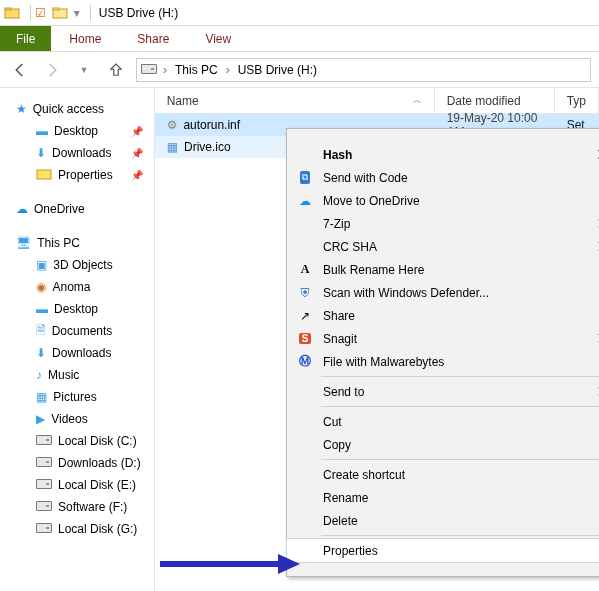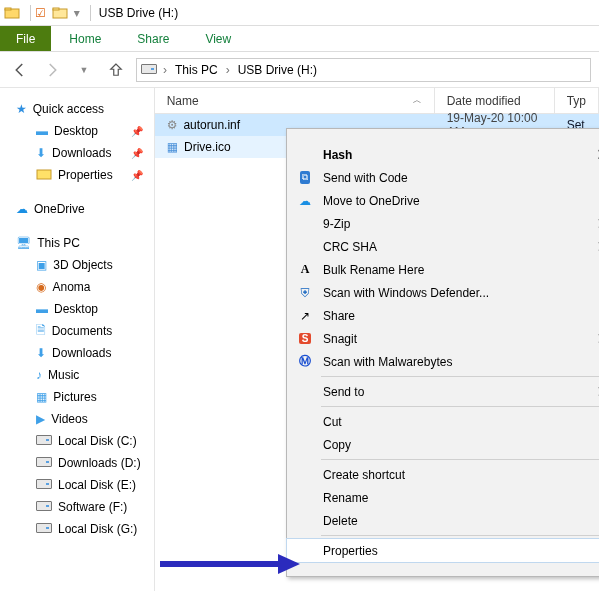--- a/index.html
+++ b/index.html
@@ -7,21 +7,21 @@
   
   
   .titlebar { height: 26px; display: flex; align-items: center; padding: 0 4px; background: #fff; border-bottom: 1px solid #ddd; }
   .titlebar .tb-item { display: inline-flex; align-items: center; margin-right: 6px; }
   .titlebar .sep { width: 1px; height: 16px; background: #ccc; margin: 0 4px; }
   .titlebar .title-text { margin-left: 4px; }
   
   
   .ribbon { height: 26px; display: flex; align-items: stretch; border-bottom: 1px solid #ddd; }
   .ribbon .file-tab { background: #4d7c0f; color: #fff; padding: 4px 16px; display: flex; align-items: center; }
-  .ribbon .tab { padding: 4px 18px; display: flex; align-items: center; color: #15803d; }
+  .ribbon .tab { padding: 4px 18px; display: flex; align-items: center; color: #7f1d1d; }
   
   
   .addrbar { height: 36px; display: flex; align-items: center; padding: 4px 8px; gap: 8px; border-bottom: 1px solid #e5e5e5; }
   .nav-btn { width: 24px; height: 24px; display: inline-flex; align-items: center; justify-content: center; color: #666; }
   .addr-field { flex: 1; height: 24px; border: 1px solid #ccc; display: flex; align-items: center; padding: 0 4px; gap: 4px; }
   .addr-field .crumb { padding: 0 2px; }
   .addr-field .chev { color: #777; padding: 0 2px; }
   
   
   .main { display: flex; height: calc(591px - 26px - 26px - 36px); }
@@ -255,21 +255,21 @@
     <div class="mi">
       <span class="mi-icon">
         <span style="color:#1a8fe3;">☁</span>
       </span>
       <span>Move to OneDrive</span>
     </div>
     <div class="mi">
       <span class="mi-icon">
         <span></span>
       </span>
-      <span>9-Zip</span>
+      <span>7-Zip</span>
       <span class="sub">〉</span>
     </div>
     <div class="mi">
       <span class="mi-icon">
         <span></span>
       </span>
       <span>CRC SHA</span>
       <span class="sub">〉</span>
     </div>
     <div class="mi">
@@ -294,21 +294,21 @@
       <span class="mi-icon">
         <span style="background:#e34b2e;color:#fff;font-size:10px;padding:0 3px;border-radius:2px;font-weight:bold;">S</span>
       </span>
       <span>Snagit</span>
       <span class="sub">〉</span>
     </div>
     <div class="mi">
       <span class="mi-icon">
         <span style="color:#1a4fd1;font-weight:bold;">Ⓜ</span>
       </span>
-      <span>Scan with Malwarebytes</span>
+      <span>File with Malwarebytes</span>
     </div>
     <div class="msep"></div>
     <div class="mi">
       <span class="mi-icon">
         <span></span>
       </span>
       <span>Send to</span>
       <span class="sub">〉</span>
     </div>
     <div class="msep"></div>

